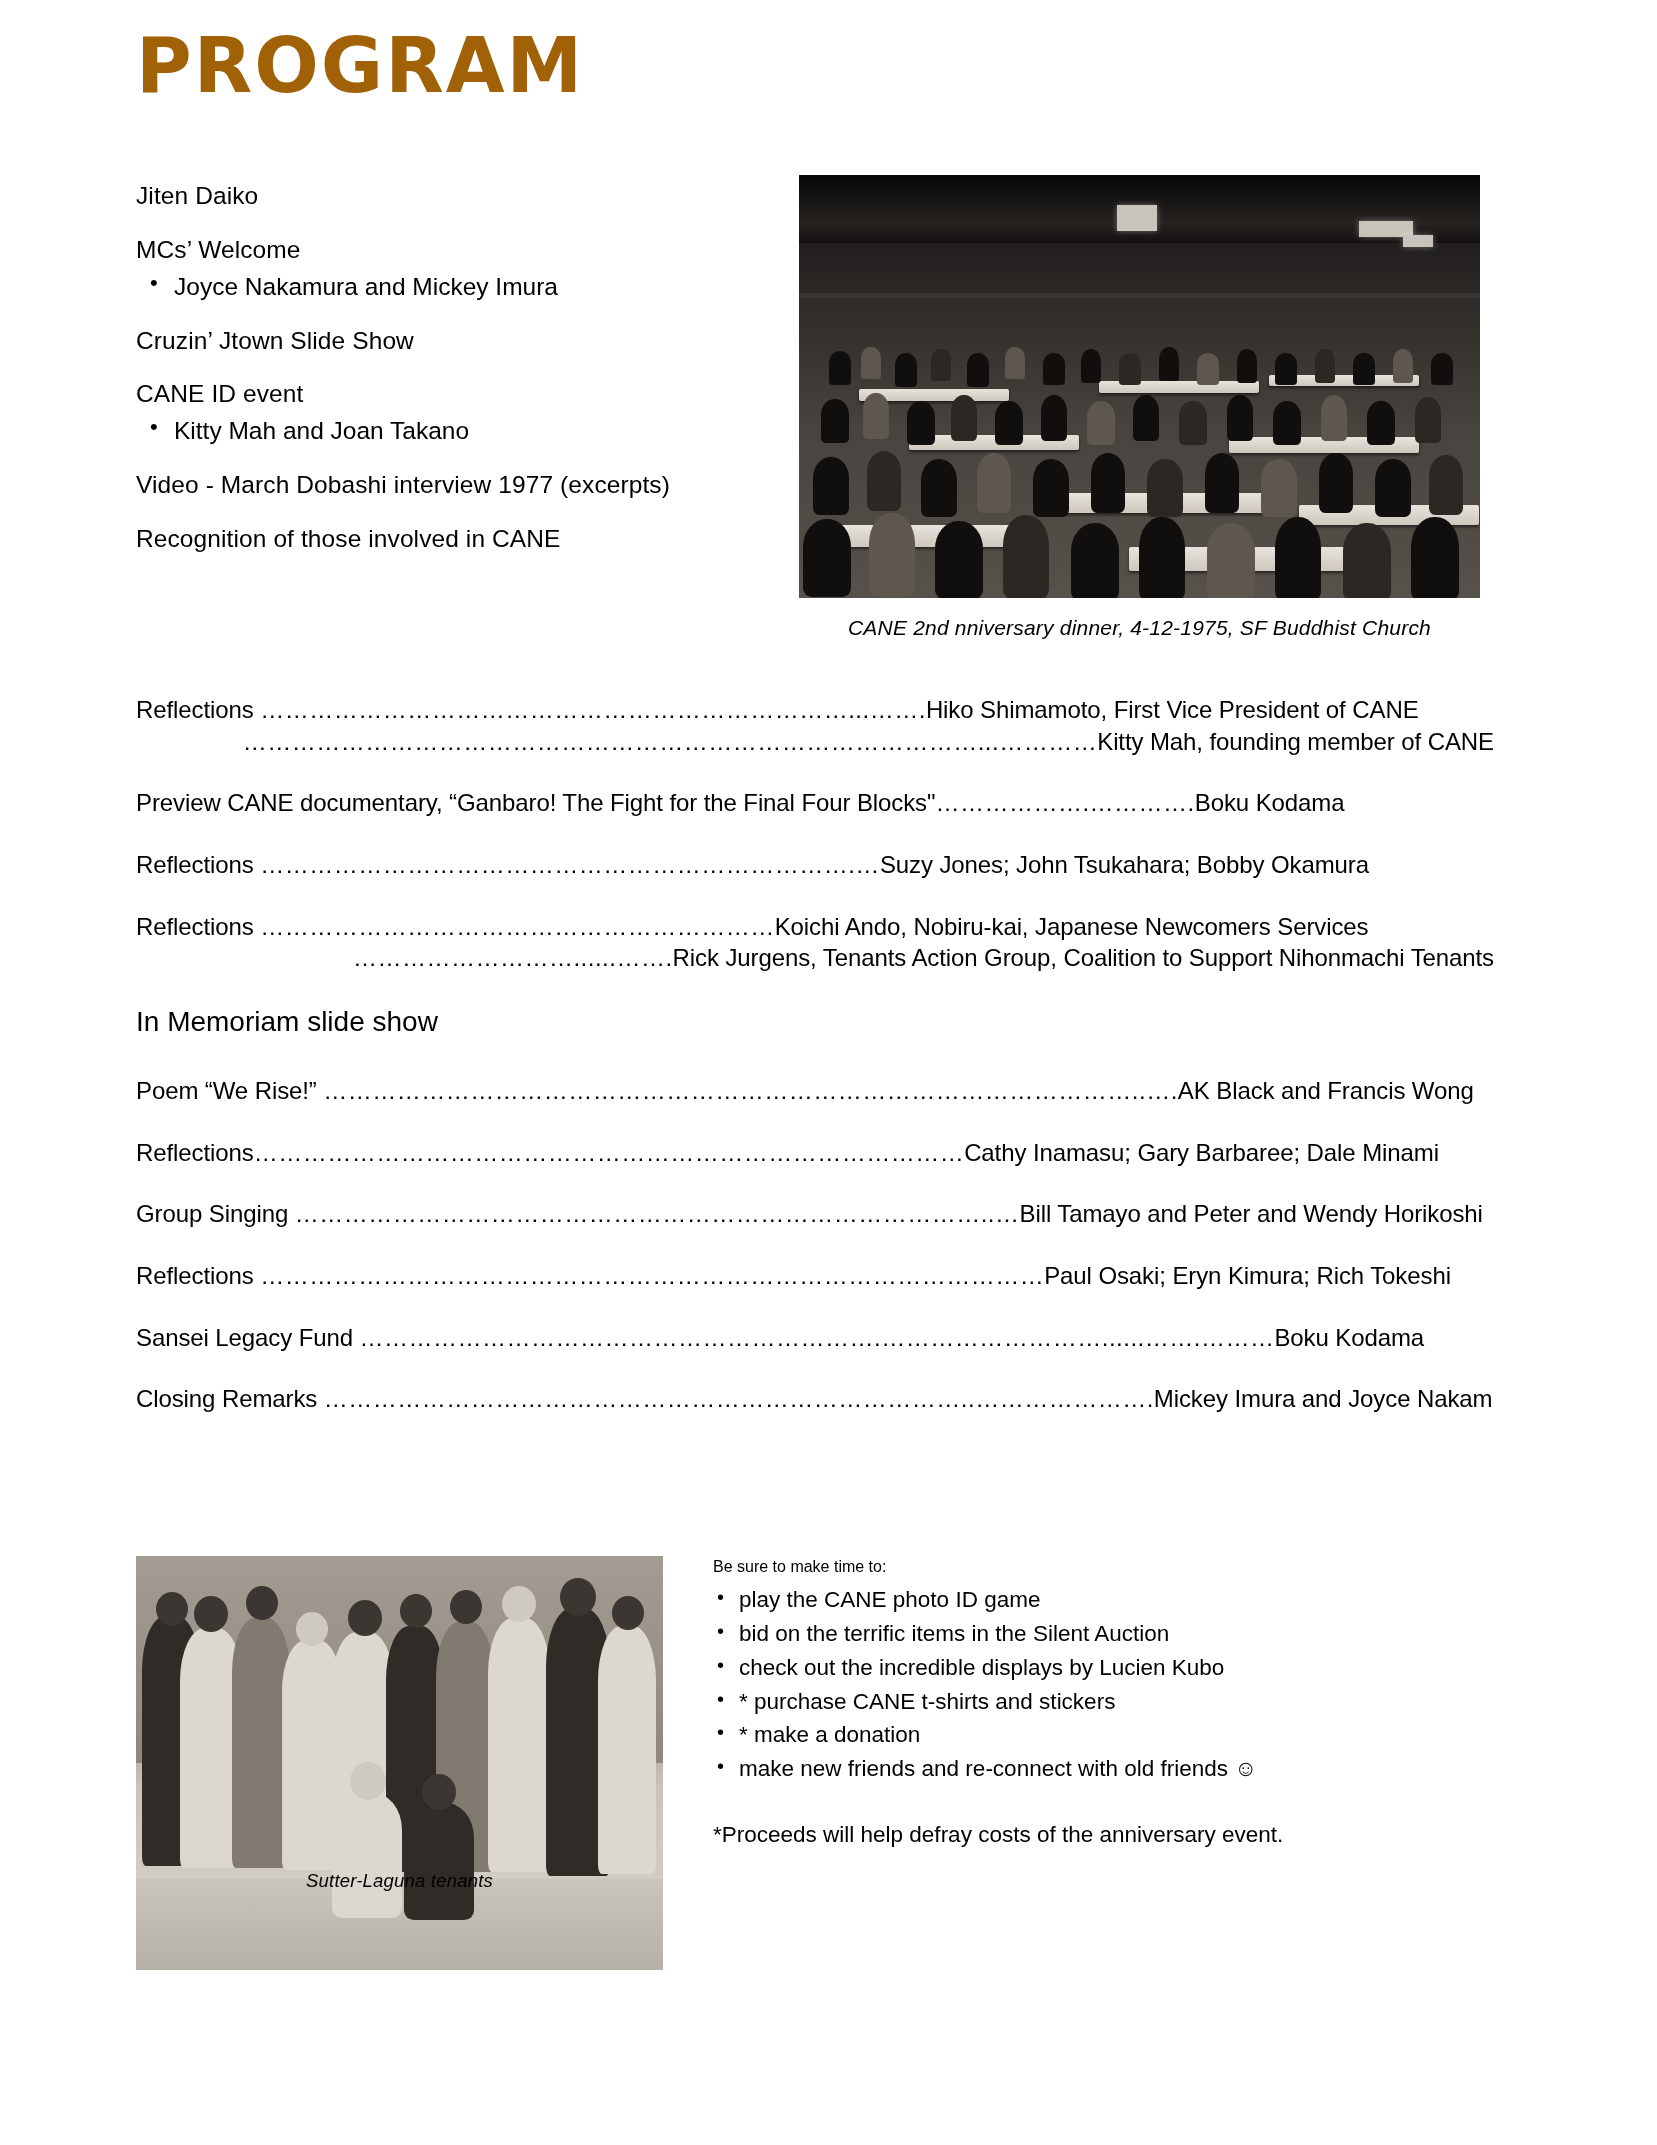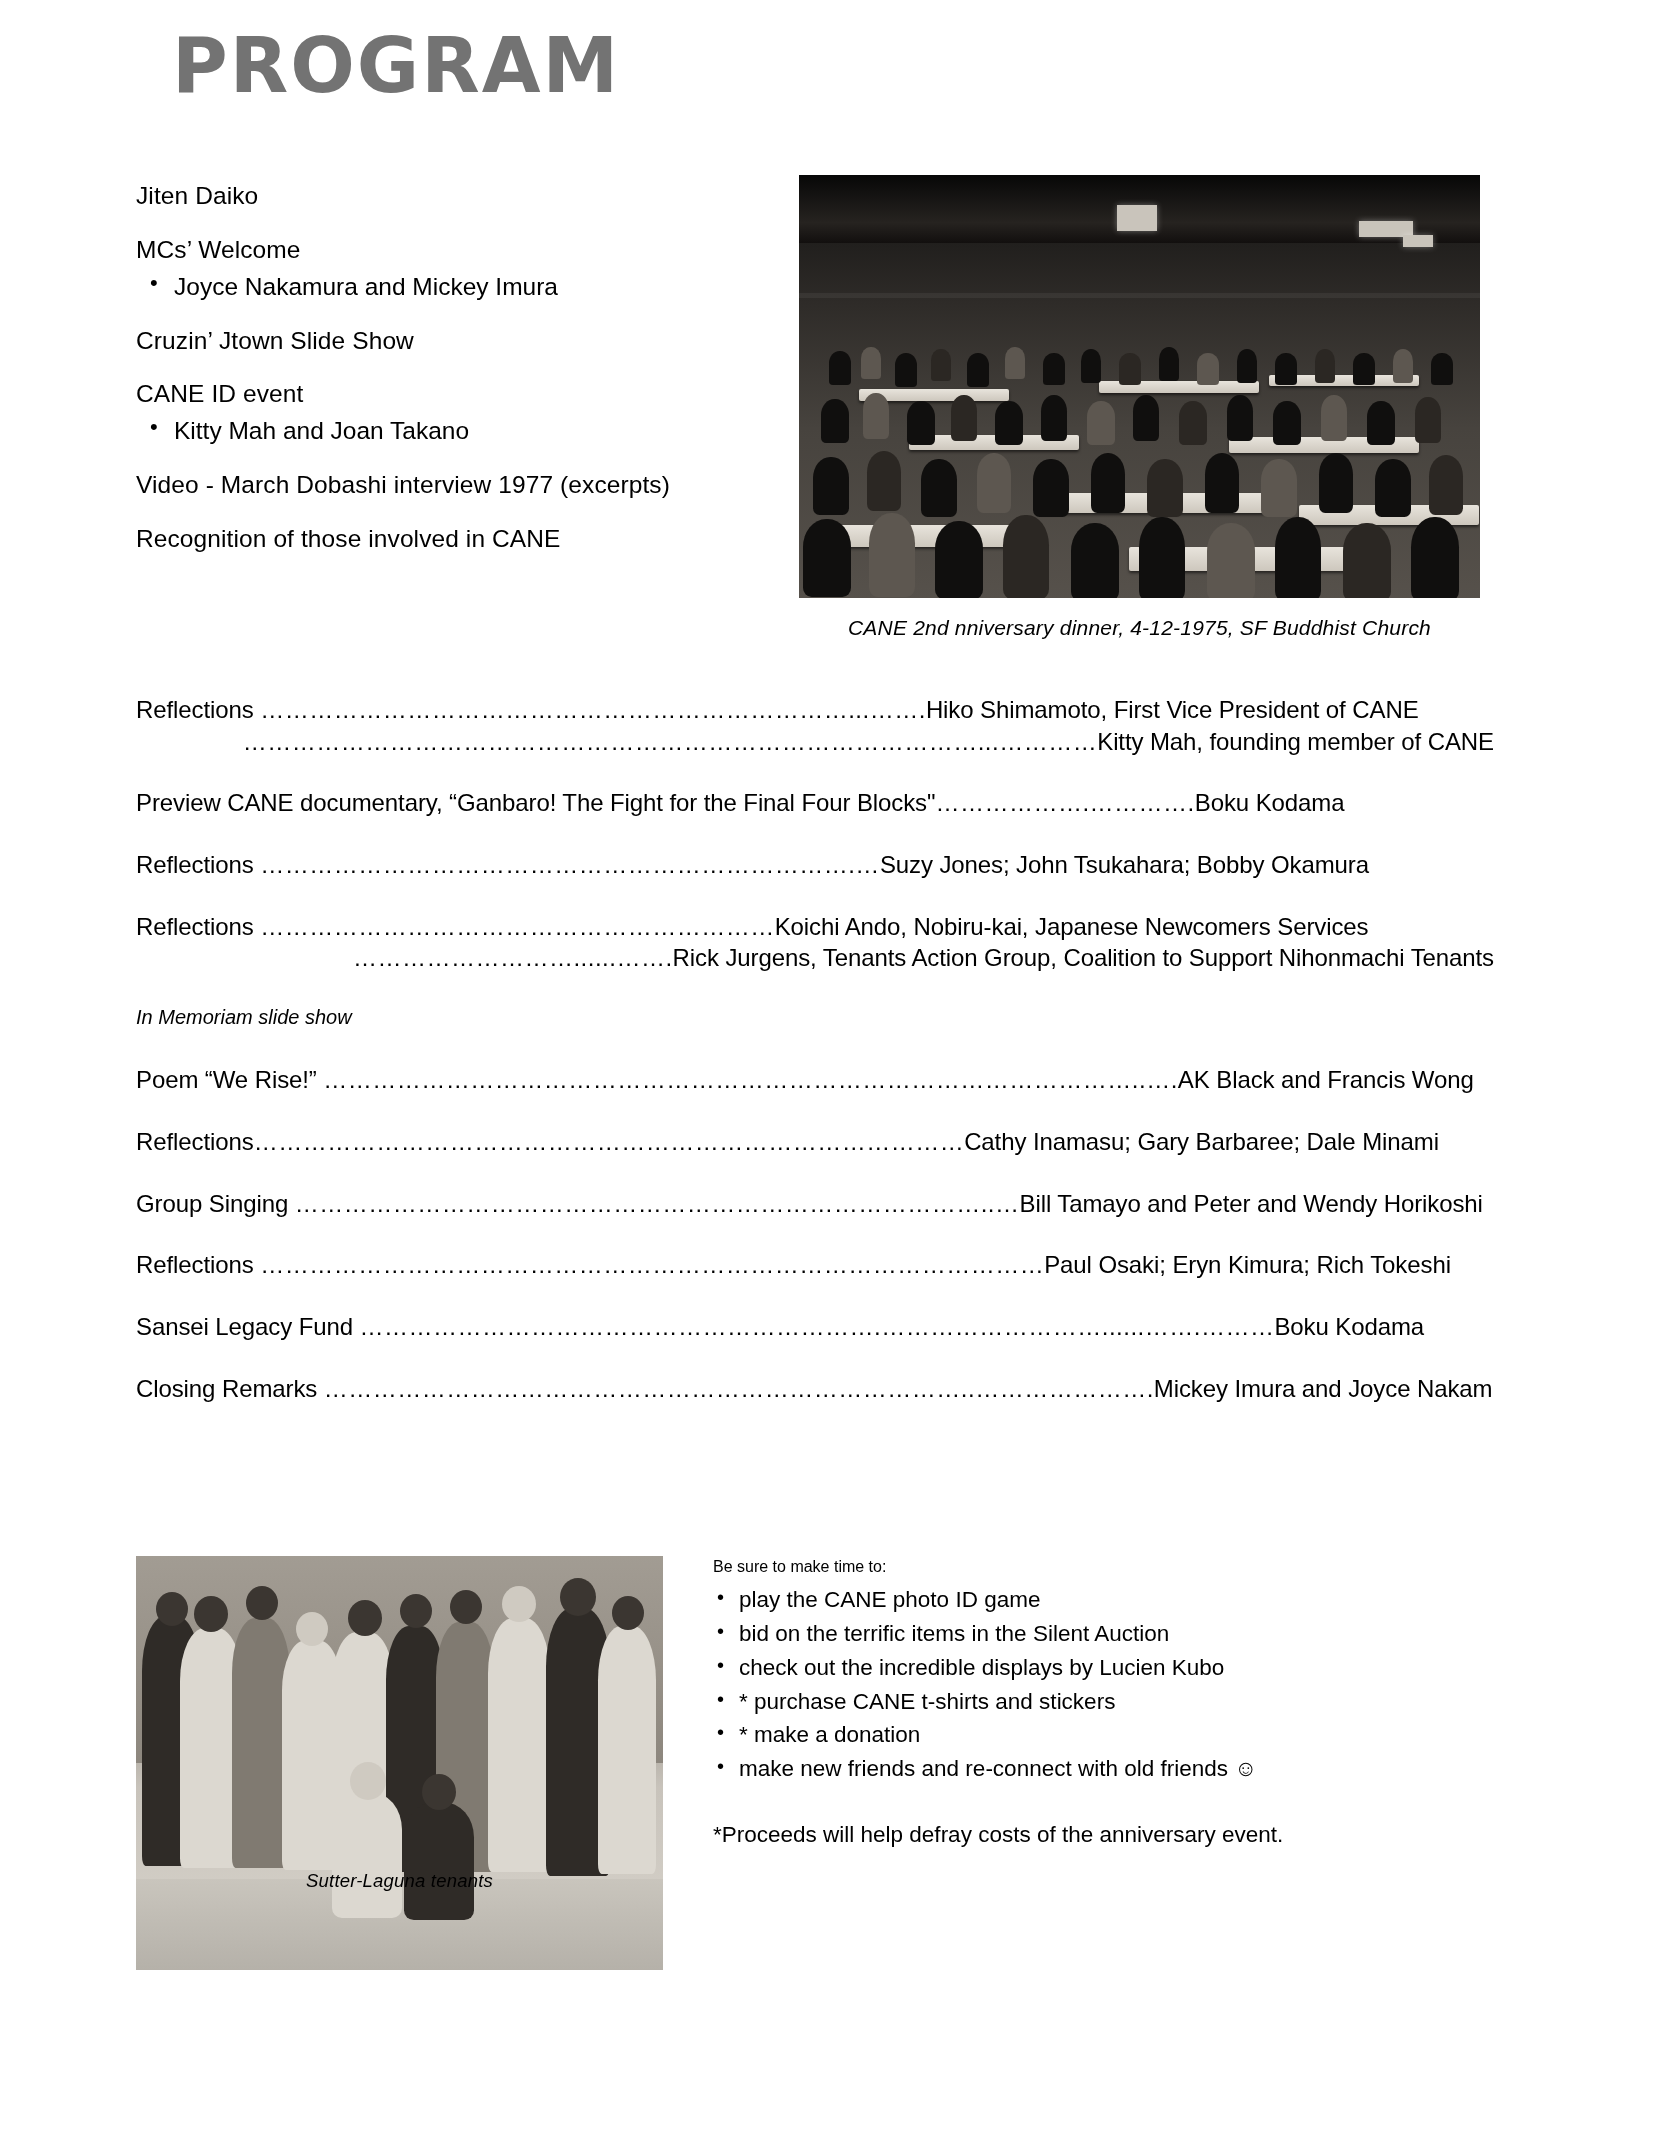--- a/index.html
+++ b/index.html
@@ -23,23 +23,22 @@
 
   
   .title {
     position: absolute;
     left: 136px;
     top: 28px;
     font-size: 76px;
     font-weight: bold;
     letter-spacing: 2px;
     line-height: 1;
-    color: #737373;
+    color: #a16207;
     font-family: "DejaVu Sans", sans-serif;
-    margin-left: 36px;
   }
 
   
   .program-list {
     position: absolute;
     left: 136px;
     top: 180px;
     width: 650px;
   }
   .prog-item { margin-bottom: 22px; }
@@ -101,23 +100,22 @@
   .lead-row.rtl {
     text-align: right;
     direction: ltr;
   }
   .lead-left { }
   .dots { letter-spacing: 0.5px; }
   .lead-right { }
 
   
   .plain-row {
-    font-size: 20px;
+    font-size: 28px;
     line-height: 1.32;
-    font-style: italic;
   }
 
   
   .photo-bottom {
     position: absolute;
     left: 136px;
     top: 1556px;
     width: 527px;
     height: 414px;
     background: #201e1c;

